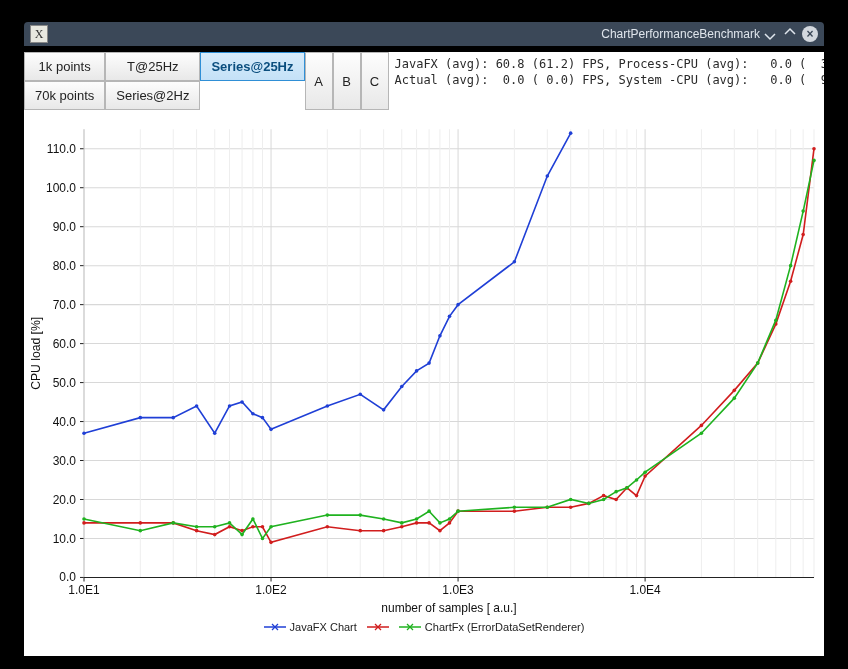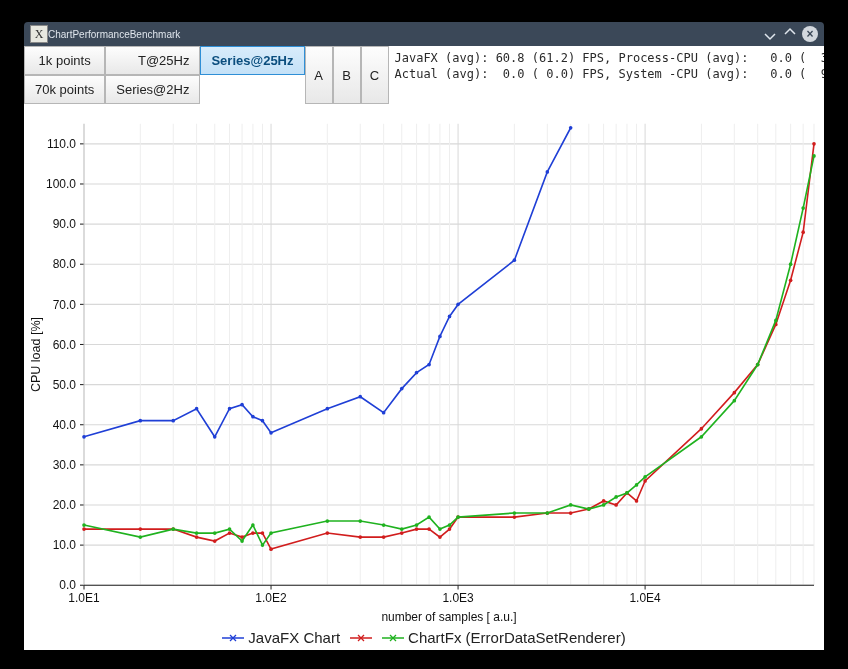--- a/index.html
+++ b/index.html
@@ -17,33 +17,33 @@
     border-radius: 4px 4px 0 0;
     color: #dfe5ec;
   }
   .titlebar .app-icon {
     width: 18px; height: 18px; margin-left: 6px;
     background: #e8e8e0; border: 1px solid #888; box-sizing: border-box;
     display:flex; align-items:center; justify-content:center;
     font-family: serif; font-size:12px; color:#333;
   }
   .titlebar .title {
-    flex: 1; text-align: left; font-size: 10px;
+    flex: 1; text-align: right; font-size: 12px;
   }
   .titlebar .wbtn {
     width: 20px; height: 20px; display:flex; align-items:center; justify-content:center;
     color:#dfe5ec; cursor:pointer;
   }
   .titlebar .wbtn.close {
     background:#d3d8de; color:#3b4858; border-radius:50%; width:16px; height:16px; margin:0 6px 0 2px;
     font-size:12px; font-weight:bold;
   }
 
   .window {
-    position: absolute; left: 24px; top: 46px; width: 800px; height: 604px;
+    position: absolute; left: 24px; top: 52px; width: 800px; height: 604px;
     background: #fff;
     box-sizing: border-box;
     display: flex; flex-direction: column;
   }
 
   .toolbar {
     display: flex; align-items: flex-start;
     background:#fff;
   }
   .btn-grid {
@@ -82,30 +82,30 @@
   .chart-area {
     flex:1; position: relative;
     border-top: 1px solid transparent;
   }
   svg.chart { display:block; width:100%; height:100%; }
   .axis-label { font-size: 12px; fill:#111; }
   .tick-label { font-size: 12px; fill:#111; }
 
   .legend {
     display:flex; justify-content:center; align-items:center;
-    padding: 2px 0 4px 0;
+    padding: 2px 0 22px 0;
     gap: 2px;
-    font-size: 15px;
+    font-size: 11px;
     color:#222;
   }
   .legend .item { display:flex; align-items:center; gap:4px; padding:0 4px; }
   .legend svg { display:block; }
 
   
-  .btn-grid .col2 { min-width: 64px; text-align: right;}
+  .btn-grid .col2 { min-width: 64px;}
   .abc { display:flex; align-self: stretch; }
   .abc .tbtn {
     border: 1px solid #b6b6b6;
     background: linear-gradient(#fdfdfd,#e8e8e8);
     width: 26px;
     display:flex; align-items:center; justify-content:center;
     font-size:13px; color:#222; cursor:pointer;
   }
 </style>
 </head>

